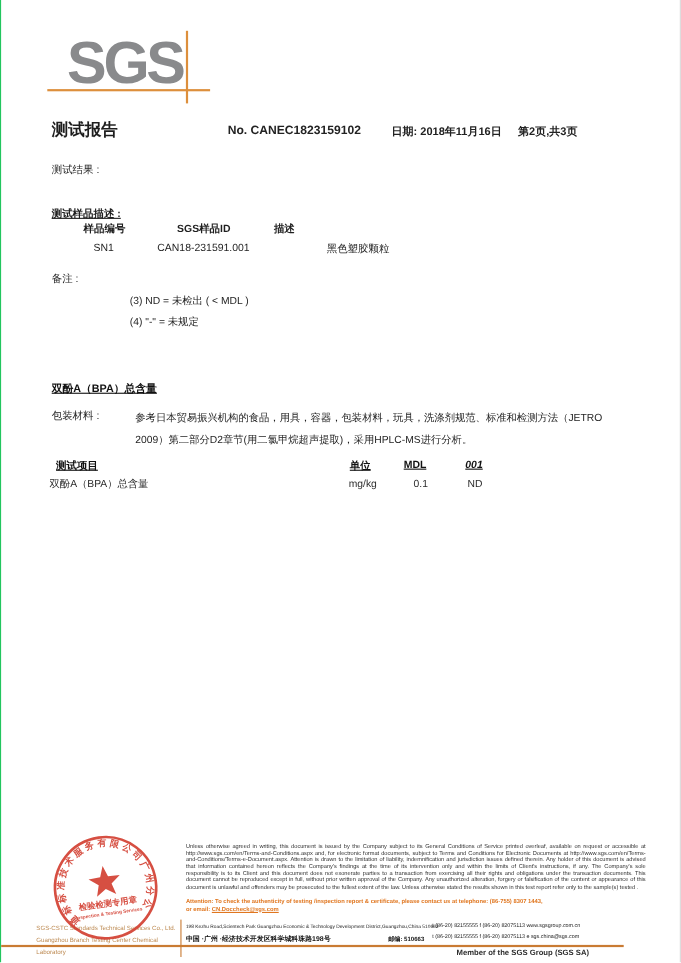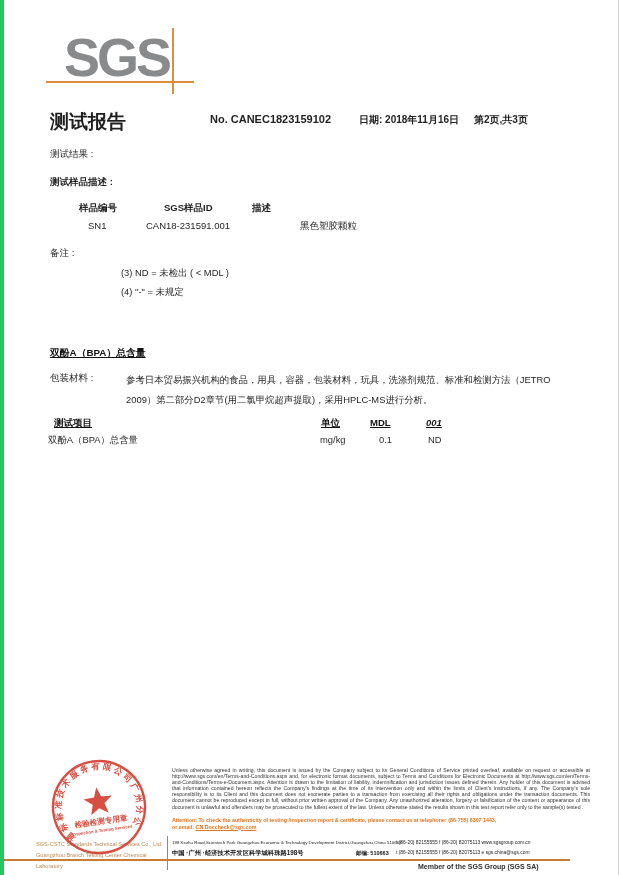--- a/index.html
+++ b/index.html
@@ -1,39 +1,39 @@
 <!DOCTYPE html>
 <html style="--accent-orange: #dd8f3c; --footer-orange: #c97b33; --stamp-red: #d23c2e; --attention-orange: #e0761f; --company-tan: #bd8a52; --logo-gray: #898a8c;"><head>
 <meta charset="utf-8">
 <style>
   html,body{margin:0;padding:0;background:#ffffff;}
   .page{
     position:relative;width:619px;height:875px;background:#fff;
     font-family:"Liberation Sans","DejaVu Sans",sans-serif;
     color:#2b2b2b;overflow:hidden;box-sizing:border-box;
-    border-left:4px solid #22c55e;border-right:1px solid #d6d6d6;
+    border-left:1px solid #22c55e;border-right:1px solid #d6d6d6;
   }
   .abs{position:absolute;}
 
   
   .logo-text{left:60px;top:30px;font-size:54px;line-height:54px;font-weight:bold;
     color:var(--logo-gray);letter-spacing:-3px;}
   .logo-vline{left:168px;top:28px;width:2px;height:66px;background:var(--accent-orange);}
   .logo-hline{left:42px;top:81px;width:148px;height:2px;background:var(--accent-orange);}
 
   
-  .report-title{left:46px;top:109px;font-size:19px;font-weight:bold;color:#1e1e1e;}
+  .report-title{left:46px;top:109px;font-size:15px;font-weight:bold;color:#1e1e1e;}
   .report-no{left:206px;top:113px;font-size:11px;font-weight:bold;color:#222;}
   .report-date{left:355px;top:113px;font-size:10px;font-weight:bold;color:#222;}
   .page-info{left:470px;top:113px;font-size:10px;font-weight:bold;color:#222;}
 
   
   .body-text{font-size:9.5px;color:#1f1f1f;}
   .results-label{left:46px;top:148px;}
-  .sample-label{left:46px;top:176px;font-weight:bold;text-align:center;}
+  .sample-label{left:46px;top:188px;font-weight:bold;text-decoration:underline;text-align:center;}
   .st-head{font-weight:bold;top:202px;}
   .st-h1{left:75px;} .st-h2{left:160px;} .st-h3{left:248px;}
   .st-row{top:220px;}
   .st-c1{left:84px;} .st-c2{left:142px;} .st-c3{left:248px;margin-left:48px;}
   .notes-label{left:46px;top:247px;}
   .notes{left:117px;top:263px;line-height:19.2px;font-size:9.4px;color:#1f1f1f;}
   .analyte-heading{left:46px;top:347px;font-size:9.8px;font-weight:bold;text-decoration:underline;color:#111;}
   .method-label{left:46px;top:372px;}
   .method-text{left:122px;top:370px;width:432px;font-size:9.4px;line-height:19.5px;color:#1f1f1f;}
   .rt-head{top:417px;font-weight:bold;text-decoration:underline;font-size:9.5px;color:#111;}

